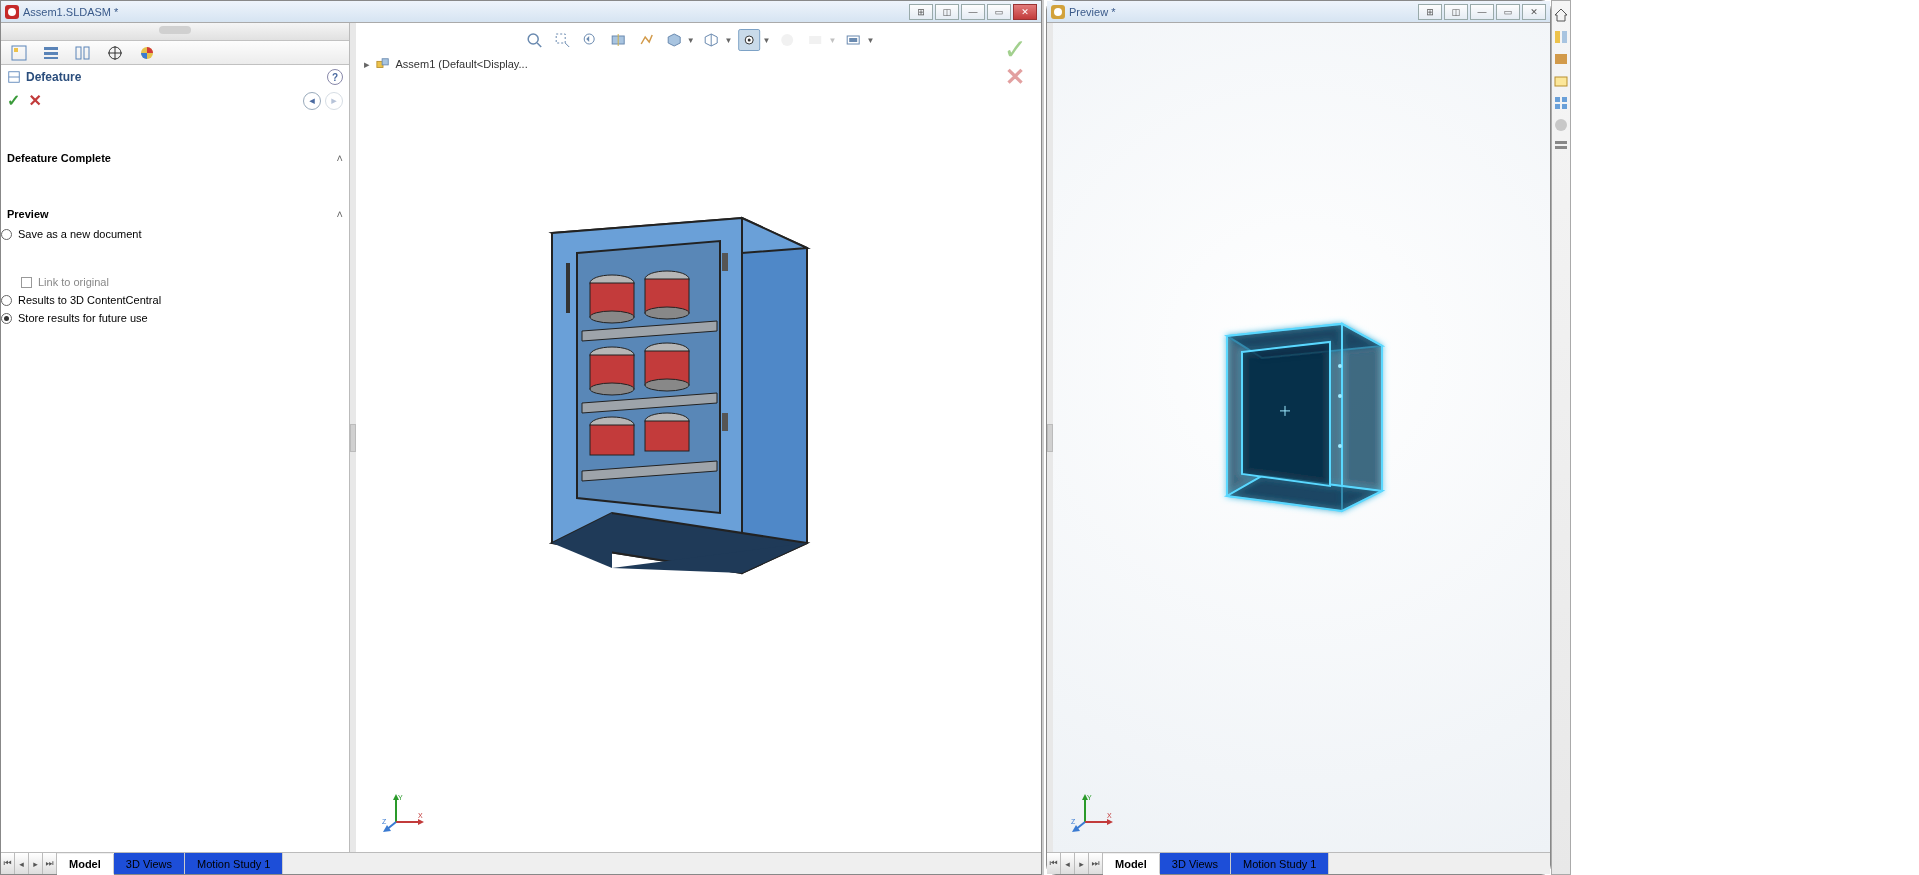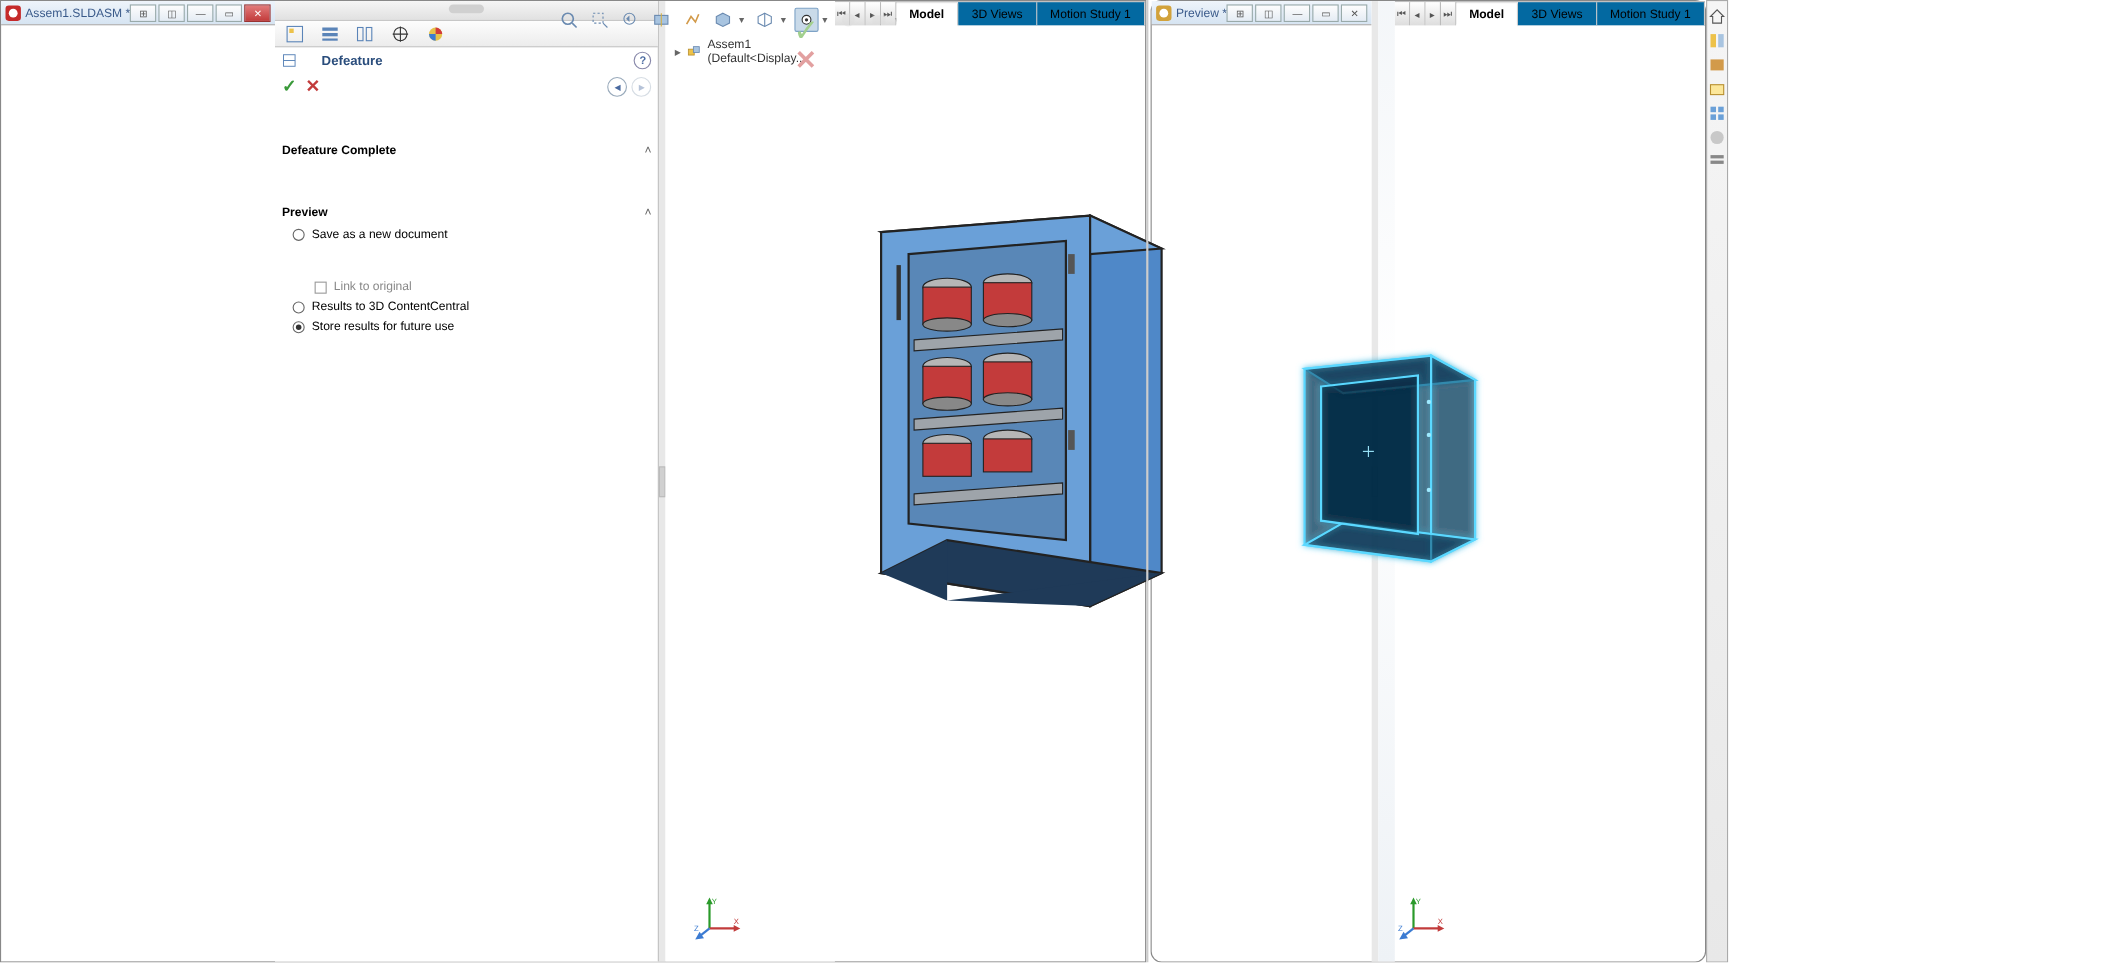--- a/index.html
+++ b/index.html
@@ -1,17 +1,17 @@
 <!DOCTYPE html>
 <html><head>
 <meta charset="utf-8">
 <style>
 * { box-sizing: border-box; margin: 0; padding: 0; font-family: "Segoe UI", Tahoma, sans-serif; }
 body { width: 1919px; height: 875px; background: #fff; display: flex; overflow: hidden; font-size: 11px; }
-.pane { display: flex; flex-direction: row; border: 1px solid #888; }
+.pane { display: flex; flex-direction: column; border: 1px solid #888; }
 .pane-left { width: 1042px; }
 .pane-right { width: 505px; margin-left: 2px; border-radius: 10px; }
 .titlebar { height: 22px; background: linear-gradient(to bottom,#eef4fb,#d6e4f2); display: flex; align-items: center; padding: 0 4px; border-bottom: 1px solid #aaa; }
 .titlebar .sw-icon { width:14px; height:14px; background:#c52a2a; border-radius:3px; display:inline-block; margin-right:4px; position:relative;}
 .titlebar .sw-icon:after{content:"";position:absolute;left:3px;top:3px;width:8px;height:8px;border-radius:50%;background:#fff;}
 .titlebar .title { flex:1; color:#3a5a8a; font-size:11px;}
 .winbtns { display:flex; gap:2px;}
 .winbtn { width:24px; height:16px; border:1px solid #9aa; background:linear-gradient(#fdfdfd,#e5ecf4); display:flex;align-items:center;justify-content:center;font-size:9px;color:#555; cursor:pointer;}
 .winbtn.close { background:linear-gradient(#e27b7b,#c23b3b); color:#fff; border-color:#933;}
 .inner { flex:1; display:flex; background:#fff;}
@@ -25,21 +25,21 @@
 .panel-title .spacer { flex:1;}
 .helpcircle { width:16px;height:16px;border:1px solid #88a;border-radius:50%;color:#4a6aa0;font-size:10px;display:flex;align-items:center;justify-content:center;}
 .okcancel { display:flex; align-items:center; gap:8px; padding:2px 6px;}
 .okcancel .ok { color:#3a9a3a; font-size:16px; font-weight:bold;}
 .okcancel .x { color:#c23b3b; font-size:16px; font-weight:bold;}
 .navarrows { margin-left:auto; display:flex; gap:4px;}
 .navarrows .circ{width:18px;height:18px;border:1px solid #9ab;border-radius:50%;display:flex;align-items:center;justify-content:center;color:#4a6aa0;}
 .section-head { display:flex; align-items:flex-end; padding:4px 6px;margin-top:36px;}
 .section-head .chev { margin-left:auto; color:#666;}
 .msgbox { background:#fef8b9; border-top:1px solid #e0d890; border-bottom:1px solid #e0d890; padding:5px 7px; line-height:1.25;}
-.results { padding:4px 16px 10px; display:flex; flex-direction:column; gap:6px;}
+.results { padding:4px 0 10px; display:flex; flex-direction:column; gap:6px;}
 .radio-row { display:flex; align-items:center; gap:6px;}
 .radio { width:11px;height:11px;border:1px solid #666;border-radius:50%;display:inline-block;position:relative;}
 .radio.sel:after{content:"";position:absolute;left:2px;top:2px;width:5px;height:5px;border-radius:50%;background:#333;}
 .chk-row { display:flex; align-items:center; gap:6px; padding-left:20px; color:#888;margin-top:30px;}
 .chk { width:11px;height:11px;border:1px solid #999;display:inline-block;}
 .viewport { flex:1; position:relative; background:#fff;}
 .view-toolbar { position:absolute; top:6px; left:50%; transform:translateX(-50%); display:flex; align-items:center; gap:6px;}
 .vtbtn { width:22px;height:22px; display:flex;align-items:center;justify-content:center; background:transparent; border:none;}
 .vtbtn.active{background:#c9dae9;border:1px solid #7da2c6;border-radius:2px;}
 .vtbtn svg{width:16px;height:16px;}
@@ -47,21 +47,21 @@
 .feature-bc { position:absolute; top:34px; left:8px; display:flex; align-items:center; gap:6px; font-size:11px; color:#333;}
 .feature-bc .arrow{color:#666;}
 .confirm-check { position:absolute; top:10px; right:14px; font-size:28px; color:#a2d08e;}
 .corner-x { position:absolute; top:40px; right:12px; width:24px;height:24px; color:#e2a0a0; font-size:24px; font-weight:bold;}
 .triad { position:absolute; bottom:18px; left:26px; width:42px;height:42px;}
 .triad svg{width:42px;height:42px;overflow:visible;}
 .cabinet { position:absolute; left:186px; top:180px; width:280px; height:380px;}
 .preview-viewport { flex:1; position:relative; background:radial-gradient(circle at 50% 40%,#fff,#eef2f6);}
 .bottom-tabs { height:22px; display:flex; align-items:stretch; border-top:1px solid #bbb; background:#efefef;}
 .scrollbtn { width:14px; display:flex;align-items:center;justify-content:center; background:linear-gradient(#fff,#ddd); border-right:1px solid #bbb; font-size:9px;color:#555;}
-.btab { padding:0 12px; display:flex;align-items:center; border-right:1px solid #ccc; background:#0369a1; font-size:11px;}
+.btab { padding:0 12px; display:flex;align-items:center; border-right:1px solid #ccc; background:#1d4ed8; font-size:11px;}
 .btab.sel { background:#fff; font-weight:bold; border-bottom:2px solid #fff; position:relative; top:1px;}
 .right-side-tools { width:20px; background:linear-gradient(#f5f5f5,#e8e8e8); border:1px solid #aaa; display:flex; flex-direction:column; align-items:center; padding-top:6px; gap:6px;}
 .rstool{width:16px;height:16px;display:flex;align-items:center;justify-content:center;}
 .splitter { width:6px; background:#e8e8e8; position:relative;}
 .splitter .grip{position:absolute;top:50%;left:0;width:6px;height:28px;background:#d0d0d0;border:1px solid #bbb;transform:translateY(-50%);}
 .preview-box-wrap{position:absolute;left:50%;top:50%;transform:translate(-50%,-55%);}
 </style>
 </head>
 <body>
 
@@ -115,21 +115,21 @@
               <path d="M8 2 A6 6 0 0 1 14 8 L8 8 Z" fill="#d23b3b"></path>
               <path d="M8 8 L2 8 A6 6 0 0 0 8 14 Z" fill="#3b7bd2"></path>
             </svg>
           </div>
       </div>
       <div class="panel-title">
         <svg width="14" height="14" viewBox="0 0 16 16">
             <rect x="2" y="2" width="12" height="12" fill="none" stroke="#5a84b8"></rect>
             <line x1="2" y1="8" x2="14" y2="8" stroke="#5a84b8"></line>
           </svg>
-        <span style="margin-left:22px">Defeature</span>
+        <span style="margin-left:5px">Defeature</span>
         <span class="spacer"></span>
         <span class="helpcircle">?</span>
       </div>
       <div class="okcancel">
         <span class="ok">✓</span>
         <span class="x">✕</span>
         <div class="navarrows">
           <span class="circ">◂</span>
           <span class="circ" style="opacity:.4">▸</span>
         </div>

